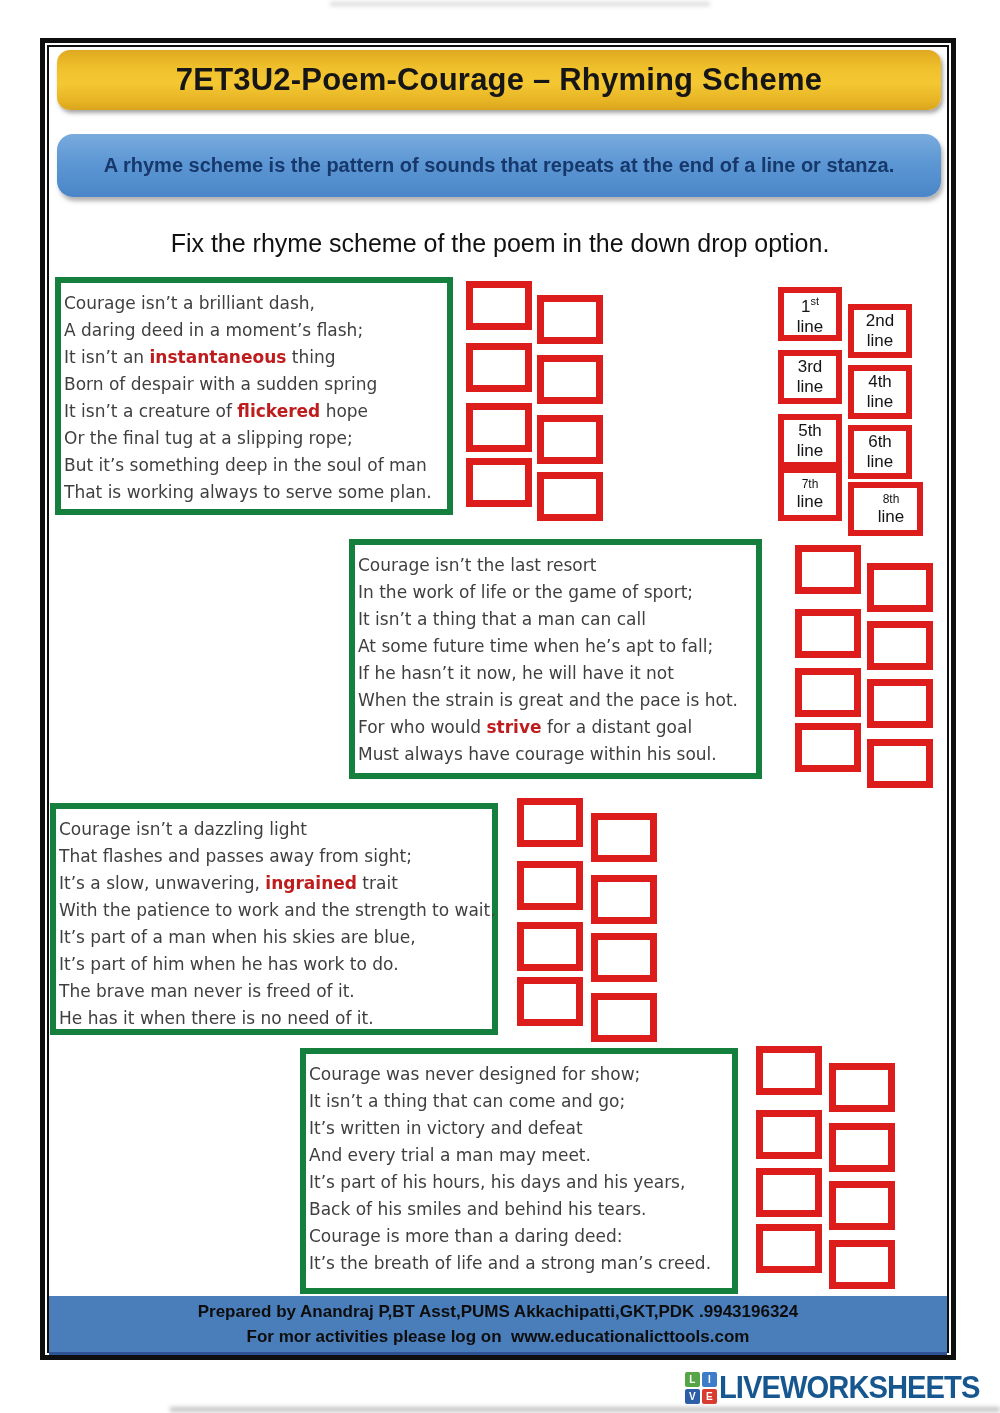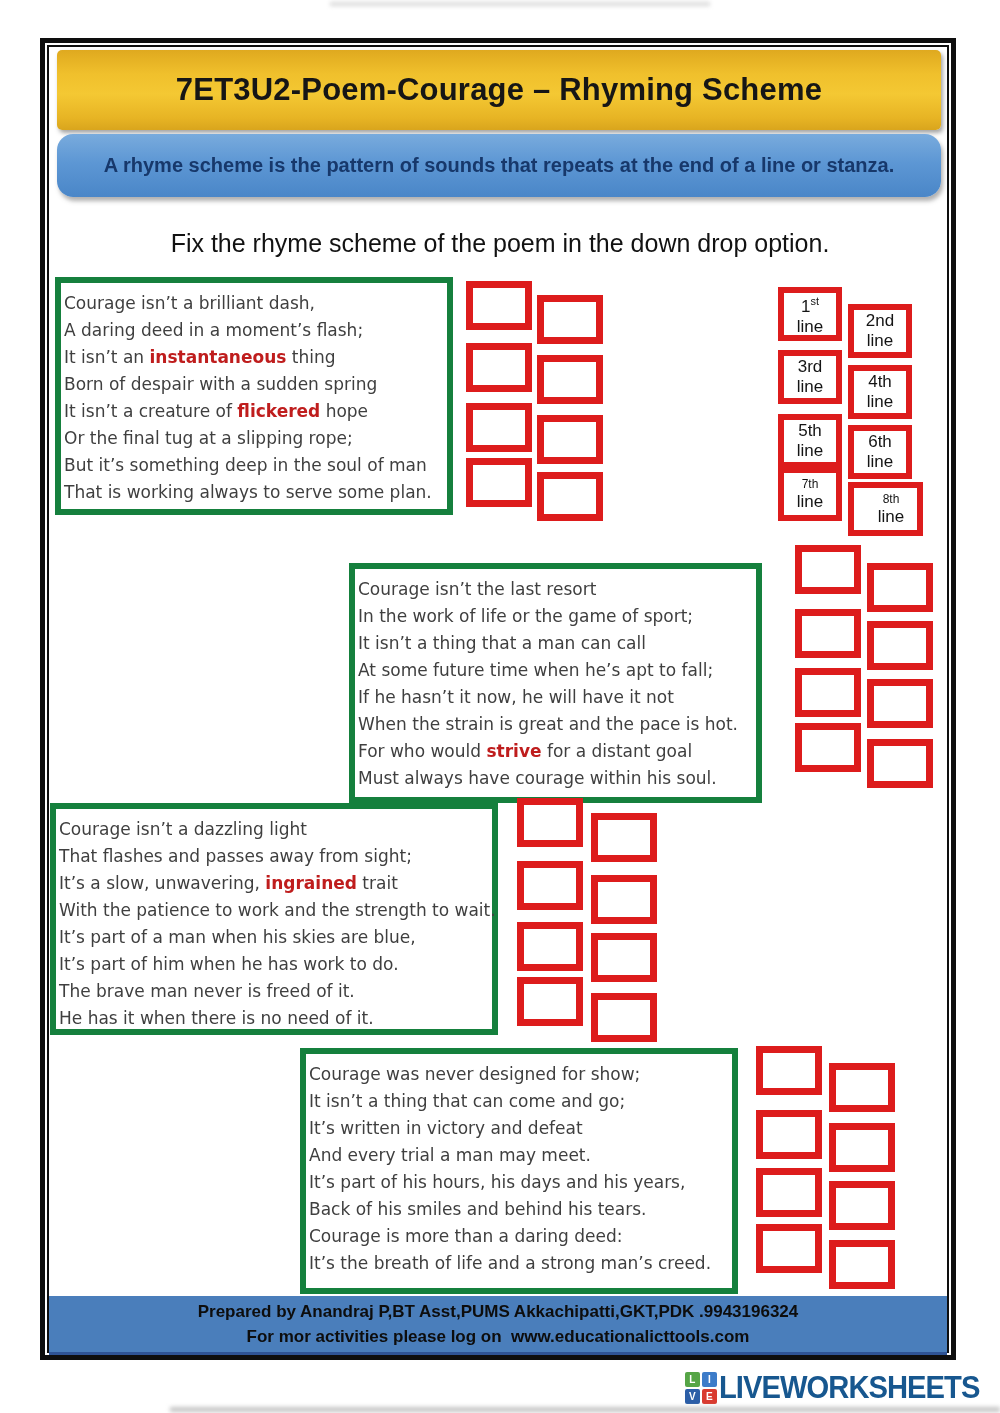--- a/index.html
+++ b/index.html
@@ -5,21 +5,21 @@
   html,body{margin:0;padding:0;background:#ffffff;}
   .page{position:relative;width:1000px;height:1413px;background:#ffffff;overflow:hidden;
         font-family:"Liberation Sans",sans-serif;}
 
   
   .frame-outer{position:absolute;left:40px;top:38px;width:906px;height:1312px;
                border:5px solid #0e0e0e;background:#ffffff;}
   .frame-inner{position:absolute;inset:2px;border:2px solid #0e0e0e;}
 
   
-  .header{position:absolute;left:57px;top:50px;width:884px;height:80px;border-radius:5px;
+  .header{position:absolute;left:57px;top:50px;width:884px;height:60px;border-radius:13px;
           background:linear-gradient(180deg,#dfa91f 0%,#f0c02c 30%,#f4c833 55%,#e7b424 85%,#d9a51d 100%);
           box-shadow:2px 3px 4px rgba(90,90,90,.55);display:flex;align-items:center;justify-content:center;}
   .header h1{margin:0;font-size:31px;font-weight:bold;color:#161616;letter-spacing:.2px;}
 
   
   .banner{position:absolute;left:57px;top:134px;width:884px;height:63px;border-radius:16px;
           background:linear-gradient(180deg,#79abdd 0%,#5d97d4 45%,#4a86c8 100%);
           box-shadow:2px 4px 4px rgba(100,100,100,.5);display:flex;align-items:center;justify-content:center;}
   .banner p{margin:0;font-size:20px;font-weight:bold;color:#17386b;}
 
@@ -94,21 +94,21 @@
         <div class="poem-line"><span>That is working always to serve some plan.</span></div>
       </div>
       <div class="drop-box" style="left: 466px; top: 281px;"></div>
       <div class="drop-box" style="left: 466px; top: 343px;"></div>
       <div class="drop-box" style="left: 466px; top: 403px;"></div>
       <div class="drop-box" style="left: 466px; top: 458px;"></div>
       <div class="drop-box" style="left: 537px; top: 295px;"></div>
       <div class="drop-box" style="left: 537px; top: 355px;"></div>
       <div class="drop-box" style="left: 537px; top: 415px;"></div>
       <div class="drop-box" style="left: 537px; top: 472px;"></div>
-      <div class="poem-box" style="left: 349px; top: 539px; width: 413px; height: 240px; margin-top: 24px;">
+      <div class="poem-box" style="left: 349px; top: 539px; width: 413px; height: 240px;">
         <div class="poem-line"><span>Courage isn’t the last resort</span></div>
         <div class="poem-line"><span>In the work of life or the game of sport;</span></div>
         <div class="poem-line"><span>It isn’t a thing that a man can call</span></div>
         <div class="poem-line"><span>At some future time when he’s apt to fall;</span></div>
         <div class="poem-line"><span>If he hasn’t it now, he will have it not</span></div>
         <div class="poem-line"><span>When the strain is great and the pace is hot.</span></div>
         <div class="poem-line"><span>For who would </span><span class="hl">strive</span><span> for a distant goal</span></div>
         <div class="poem-line"><span>Must always have courage within his soul.</span></div>
       </div>
       <div class="drop-box" style="left: 795px; top: 545px;"></div>

